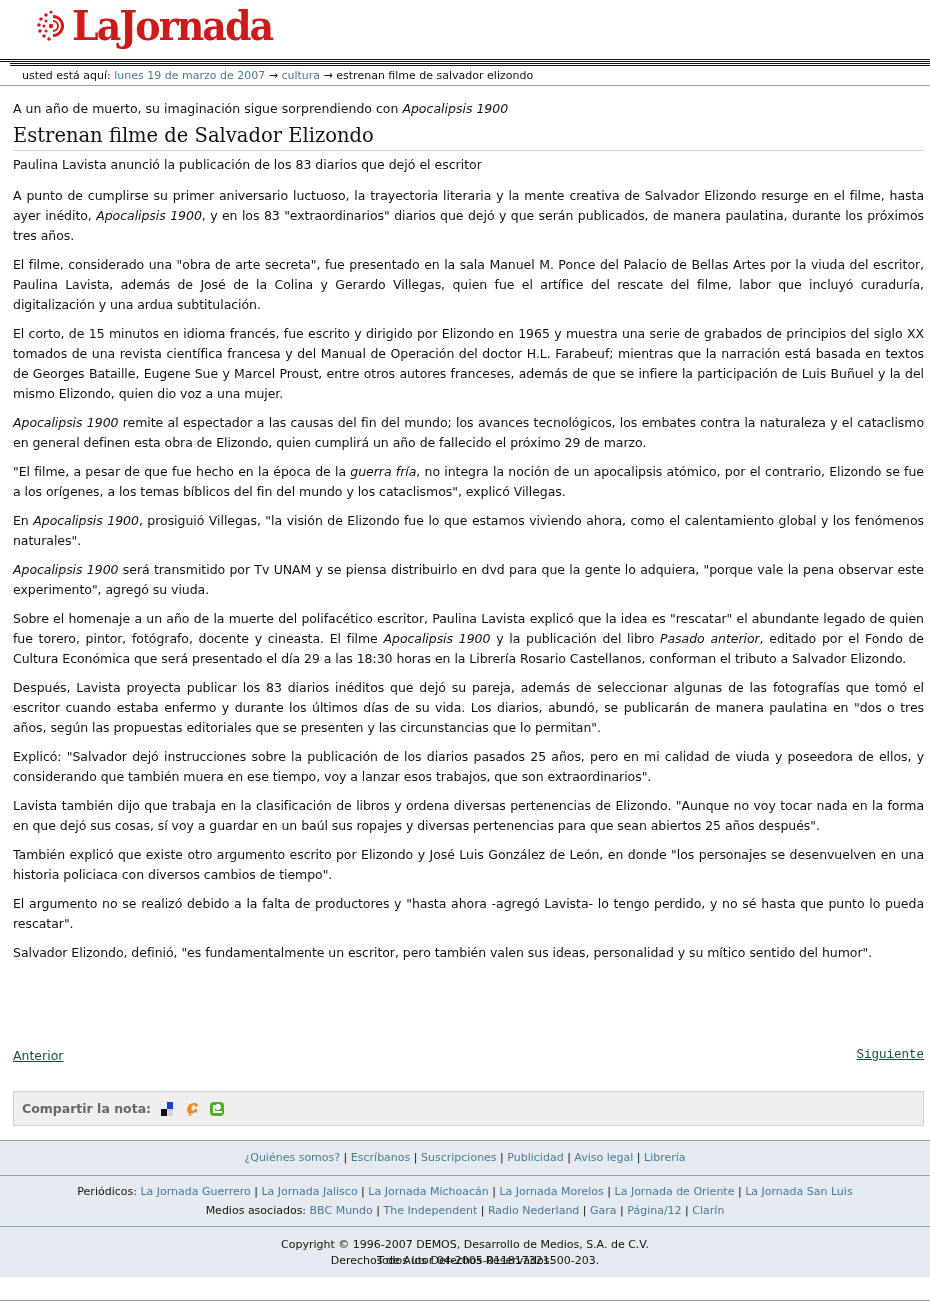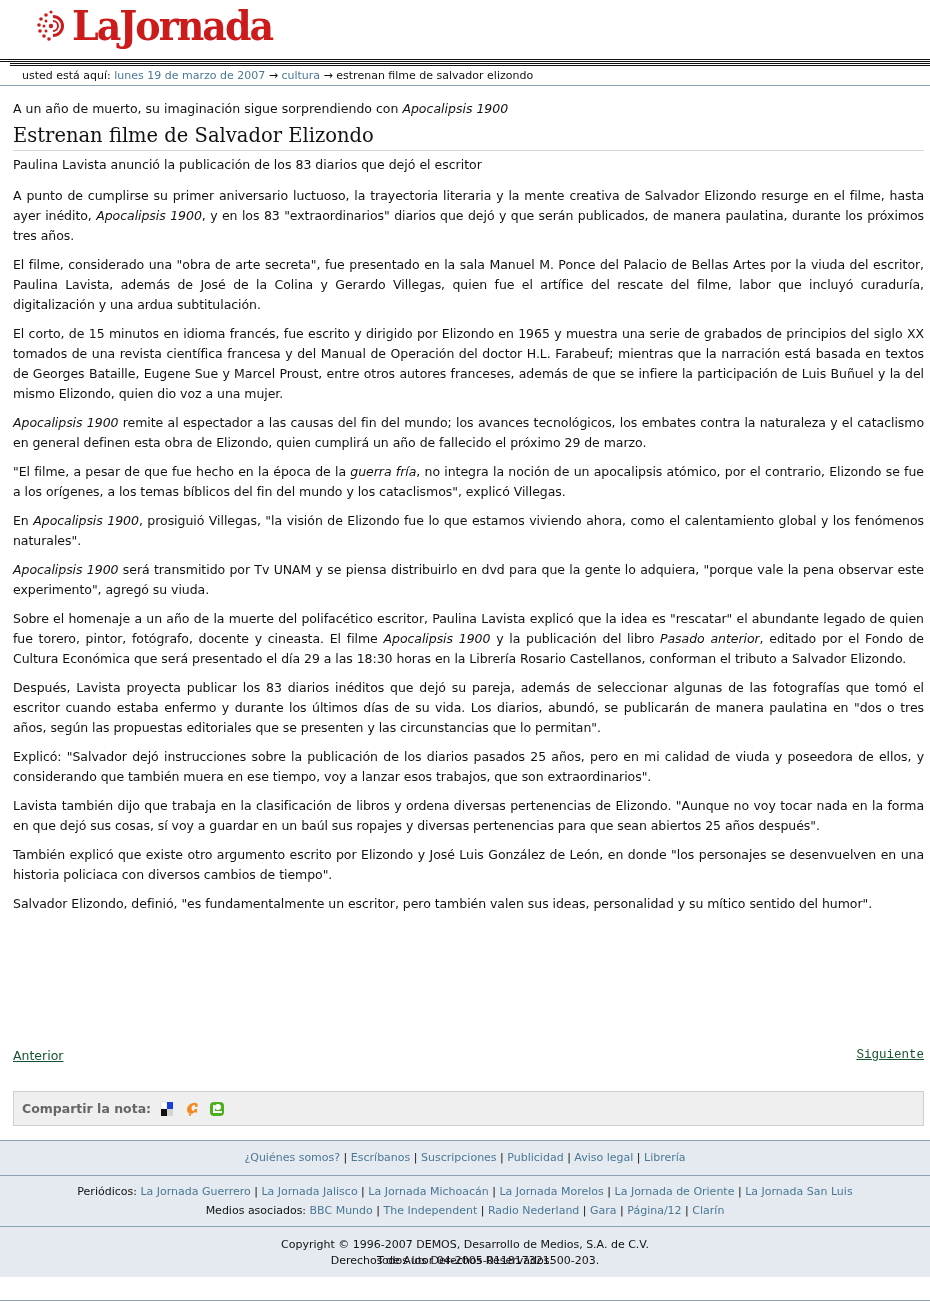--- a/index.html
+++ b/index.html
@@ -93,20 +93,21 @@
       <p><span>El corto, de 15 minutos en idioma francés, fue escrito y dirigido por Elizondo en 1965 y muestra una serie de grabados de principios del siglo XX tomados de una revista científica francesa y del Manual de Operación del doctor H.L. Farabeuf; mientras que la narración está basada en textos de Georges Bataille, Eugene Sue y Marcel Proust, entre otros autores franceses, además de que se infiere la participación de Luis Buñuel y la del mismo Elizondo, quien dio voz a una mujer.</span></p>
       <p><em>Apocalipsis 1900</em><span> remite al espectador a las causas del fin del mundo; los avances tecnológicos, los embates contra la naturaleza y el cataclismo en general definen esta obra de Elizondo, quien cumplirá un año de fallecido el próximo 29 de marzo.</span></p>
       <p><span>"El filme, a pesar de que fue hecho en la época de la </span><em>guerra fría</em><span>, no integra la noción de un apocalipsis atómico, por el contrario, Elizondo se fue a los orígenes, a los temas bíblicos del fin del mundo y los cataclismos", explicó Villegas.</span></p>
       <p><span>En </span><em>Apocalipsis 1900</em><span>, prosiguió Villegas, "la visión de Elizondo fue lo que estamos viviendo ahora, como el calentamiento global y los fenómenos naturales".</span></p>
       <p><em>Apocalipsis 1900</em><span> será transmitido por Tv UNAM y se piensa distribuirlo en dvd para que la gente lo adquiera, "porque vale la pena observar este experimento", agregó su viuda.</span></p>
       <p><span>Sobre el homenaje a un año de la muerte del polifacético escritor, Paulina Lavista explicó que la idea es "rescatar" el abundante legado de quien fue torero, pintor, fotógrafo, docente y cineasta. El filme </span><em>Apocalipsis 1900</em><span> y la publicación del libro </span><em>Pasado anterior</em><span>, editado por el Fondo de Cultura Económica que será presentado el día 29 a las 18:30 horas en la Librería Rosario Castellanos, conforman el tributo a Salvador Elizondo.</span></p>
       <p><span>Después, Lavista proyecta publicar los 83 diarios inéditos que dejó su pareja, además de seleccionar algunas de las fotografías que tomó el escritor cuando estaba enfermo y durante los últimos días de su vida. Los diarios, abundó, se publicarán de manera paulatina en "dos o tres años, según las propuestas editoriales que se presenten y las circunstancias que lo permitan".</span></p>
       <p><span>Explicó: "Salvador dejó instrucciones sobre la publicación de los diarios pasados 25 años, pero en mi calidad de viuda y poseedora de ellos, y considerando que también muera en ese tiempo, voy a lanzar esos trabajos, que son extraordinarios".</span></p>
       <p><span>Lavista también dijo que trabaja en la clasificación de libros y ordena diversas pertenencias de Elizondo. "Aunque no voy tocar nada en la forma en que dejó sus cosas, sí voy a guardar en un baúl sus ropajes y diversas pertenencias para que sean abiertos 25 años después".</span></p>
       <p><span>También explicó que existe otro argumento escrito por Elizondo y José Luis González de León, en donde "los personajes se desenvuelven en una historia policiaca con diversos cambios de tiempo".</span></p>
+      <p><span>El argumento no se realizó debido a la falta de productores y "hasta ahora -agregó Lavista- lo tengo perdido, y no sé hasta que punto lo pueda rescatar".</span></p>
       <p><span>Salvador Elizondo, definió, "es fundamentalmente un escritor, pero también valen sus ideas, personalidad y su mítico sentido del humor".</span></p>
     </div>
 </div>
 
 <div class="nav">
   <a href="#" class="prev">Anterior</a>
   <a href="#" class="next">Siguiente</a>
 </div>
 
 <div class="share">

